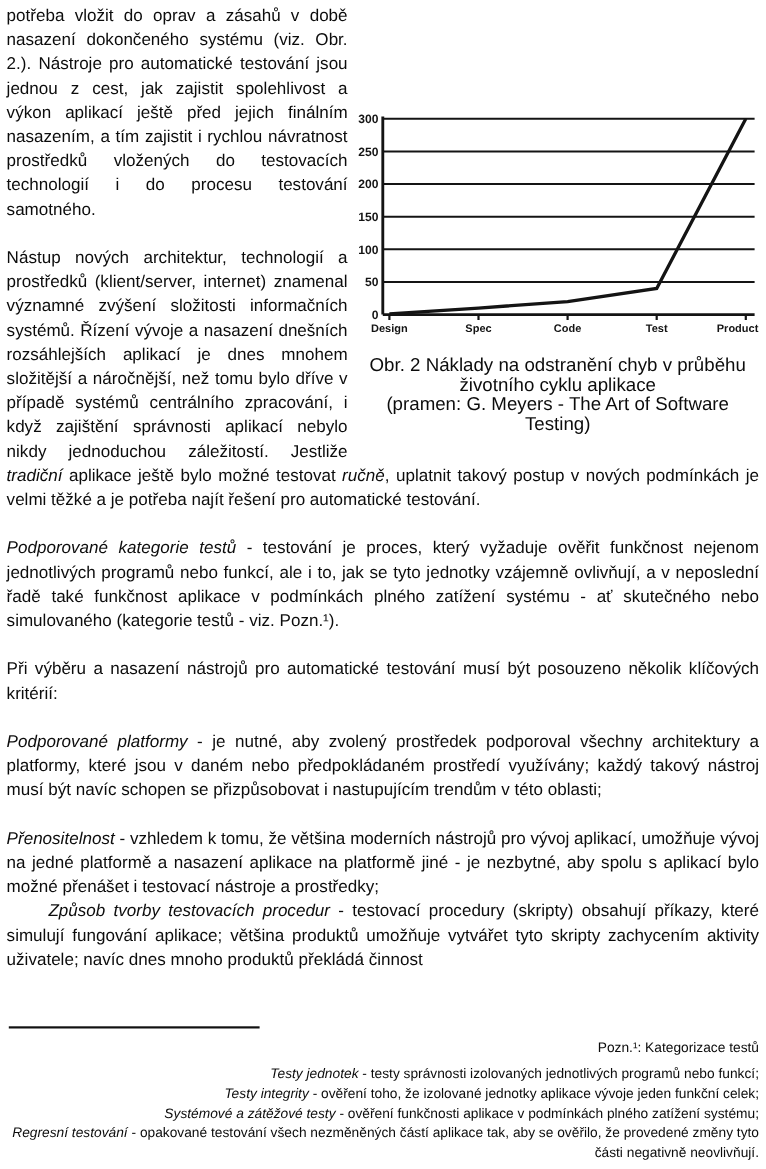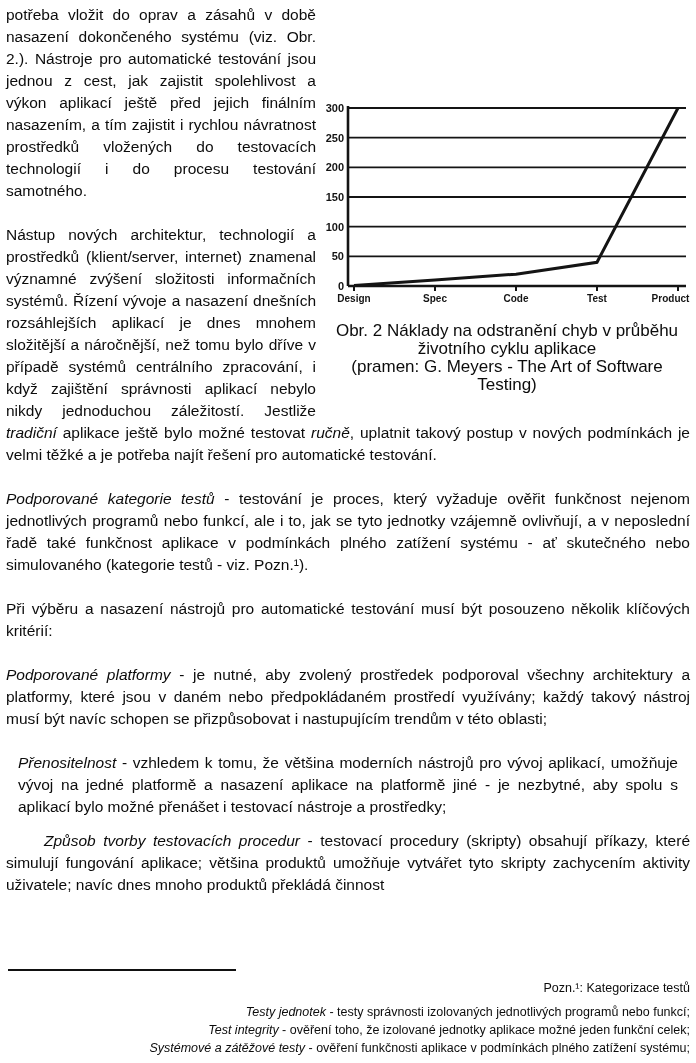--- a/index.html
+++ b/index.html
@@ -11,21 +11,21 @@
     padding: 4px 6px;
     overflow: hidden;
     background: #ffffff;
     color: #0c0c0c;
     font-family: "Liberation Sans", "DejaVu Sans", sans-serif;
     font-size: 15.5px;
     line-height: 22px;
     text-align: justify;
   }
   p { margin: 0 0 22px 0; }
-  p.tight { margin: 12px; }
+  p.tight { margin: 0; }
   p.indented { text-indent: 38px; margin: 0 0 16px 0; }
   .figure {
     float: right;
     width: 366px;
     margin: 62px 0 10px 8px;
     padding-top: 36px;
     text-align: center;
   }
   .chart-wrap { width: 366px; }
   svg text.ytick { font: bold 11px "Liberation Sans", sans-serif; fill: #141414; }
@@ -105,17 +105,18 @@
   <p><i>Podporované platformy</i><span> - je nutné, aby zvolený prostředek podporoval všechny architektury a platformy, které jsou v daném nebo předpokládaném prostředí využívány; každý takový nástroj musí být navíc schopen se přizpůsobovat i nastupujícím trendům v této oblasti;</span></p>
 
   <p class="tight"><i>Přenositelnost</i><span> - vzhledem k tomu, že většina moderních nástrojů pro vývoj aplikací, umožňuje vývoj na jedné platformě a nasazení aplikace na platformě jiné - je nezbytné, aby spolu s aplikací bylo možné přenášet i testovací nástroje a prostředky;</span></p>
 
   <p class="indented"><i>Způsob tvorby testovacích procedur</i><span> - testovací procedury (skripty) obsahují příkazy, které simulují fungování aplikace; většina produktů umožňuje vytvářet tyto skripty zachycením aktivity uživatele; navíc dnes mnoho produktů překládá činnost</span></p>
 
   <div class="footnote">
     <div class="fn-rule"></div>
     <p class="fn-label">Pozn.¹: Kategorizace testů</p>
     <p class="fn-item"><i>Testy jednotek</i><span> - testy správnosti izolovaných jednotlivých programů nebo funkcí;</span></p>
-    <p class="fn-item"><i>Test integrity</i><span> - ověření toho, že izolované jednotky aplikace možné jeden funkční celek;</span></p>
+    <p class="fn-item"><i>Testy integrity</i><span> - ověření toho, že izolované jednotky aplikace vývoje jeden funkční celek;</span></p>
     <p class="fn-item"><i>Systémové a zátěžové testy</i><span> - ověření funkčnosti aplikace v podmínkách plného zatížení systému;</span></p>
+    <p class="fn-item"><i>Regresní testování</i><span> - opakované testování všech nezměněných částí aplikace tak, aby se ověřilo, že provedené změny tyto části negativně neovlivňují.</span></p>
   </div>
 
 </div>
 
 </body></html>

